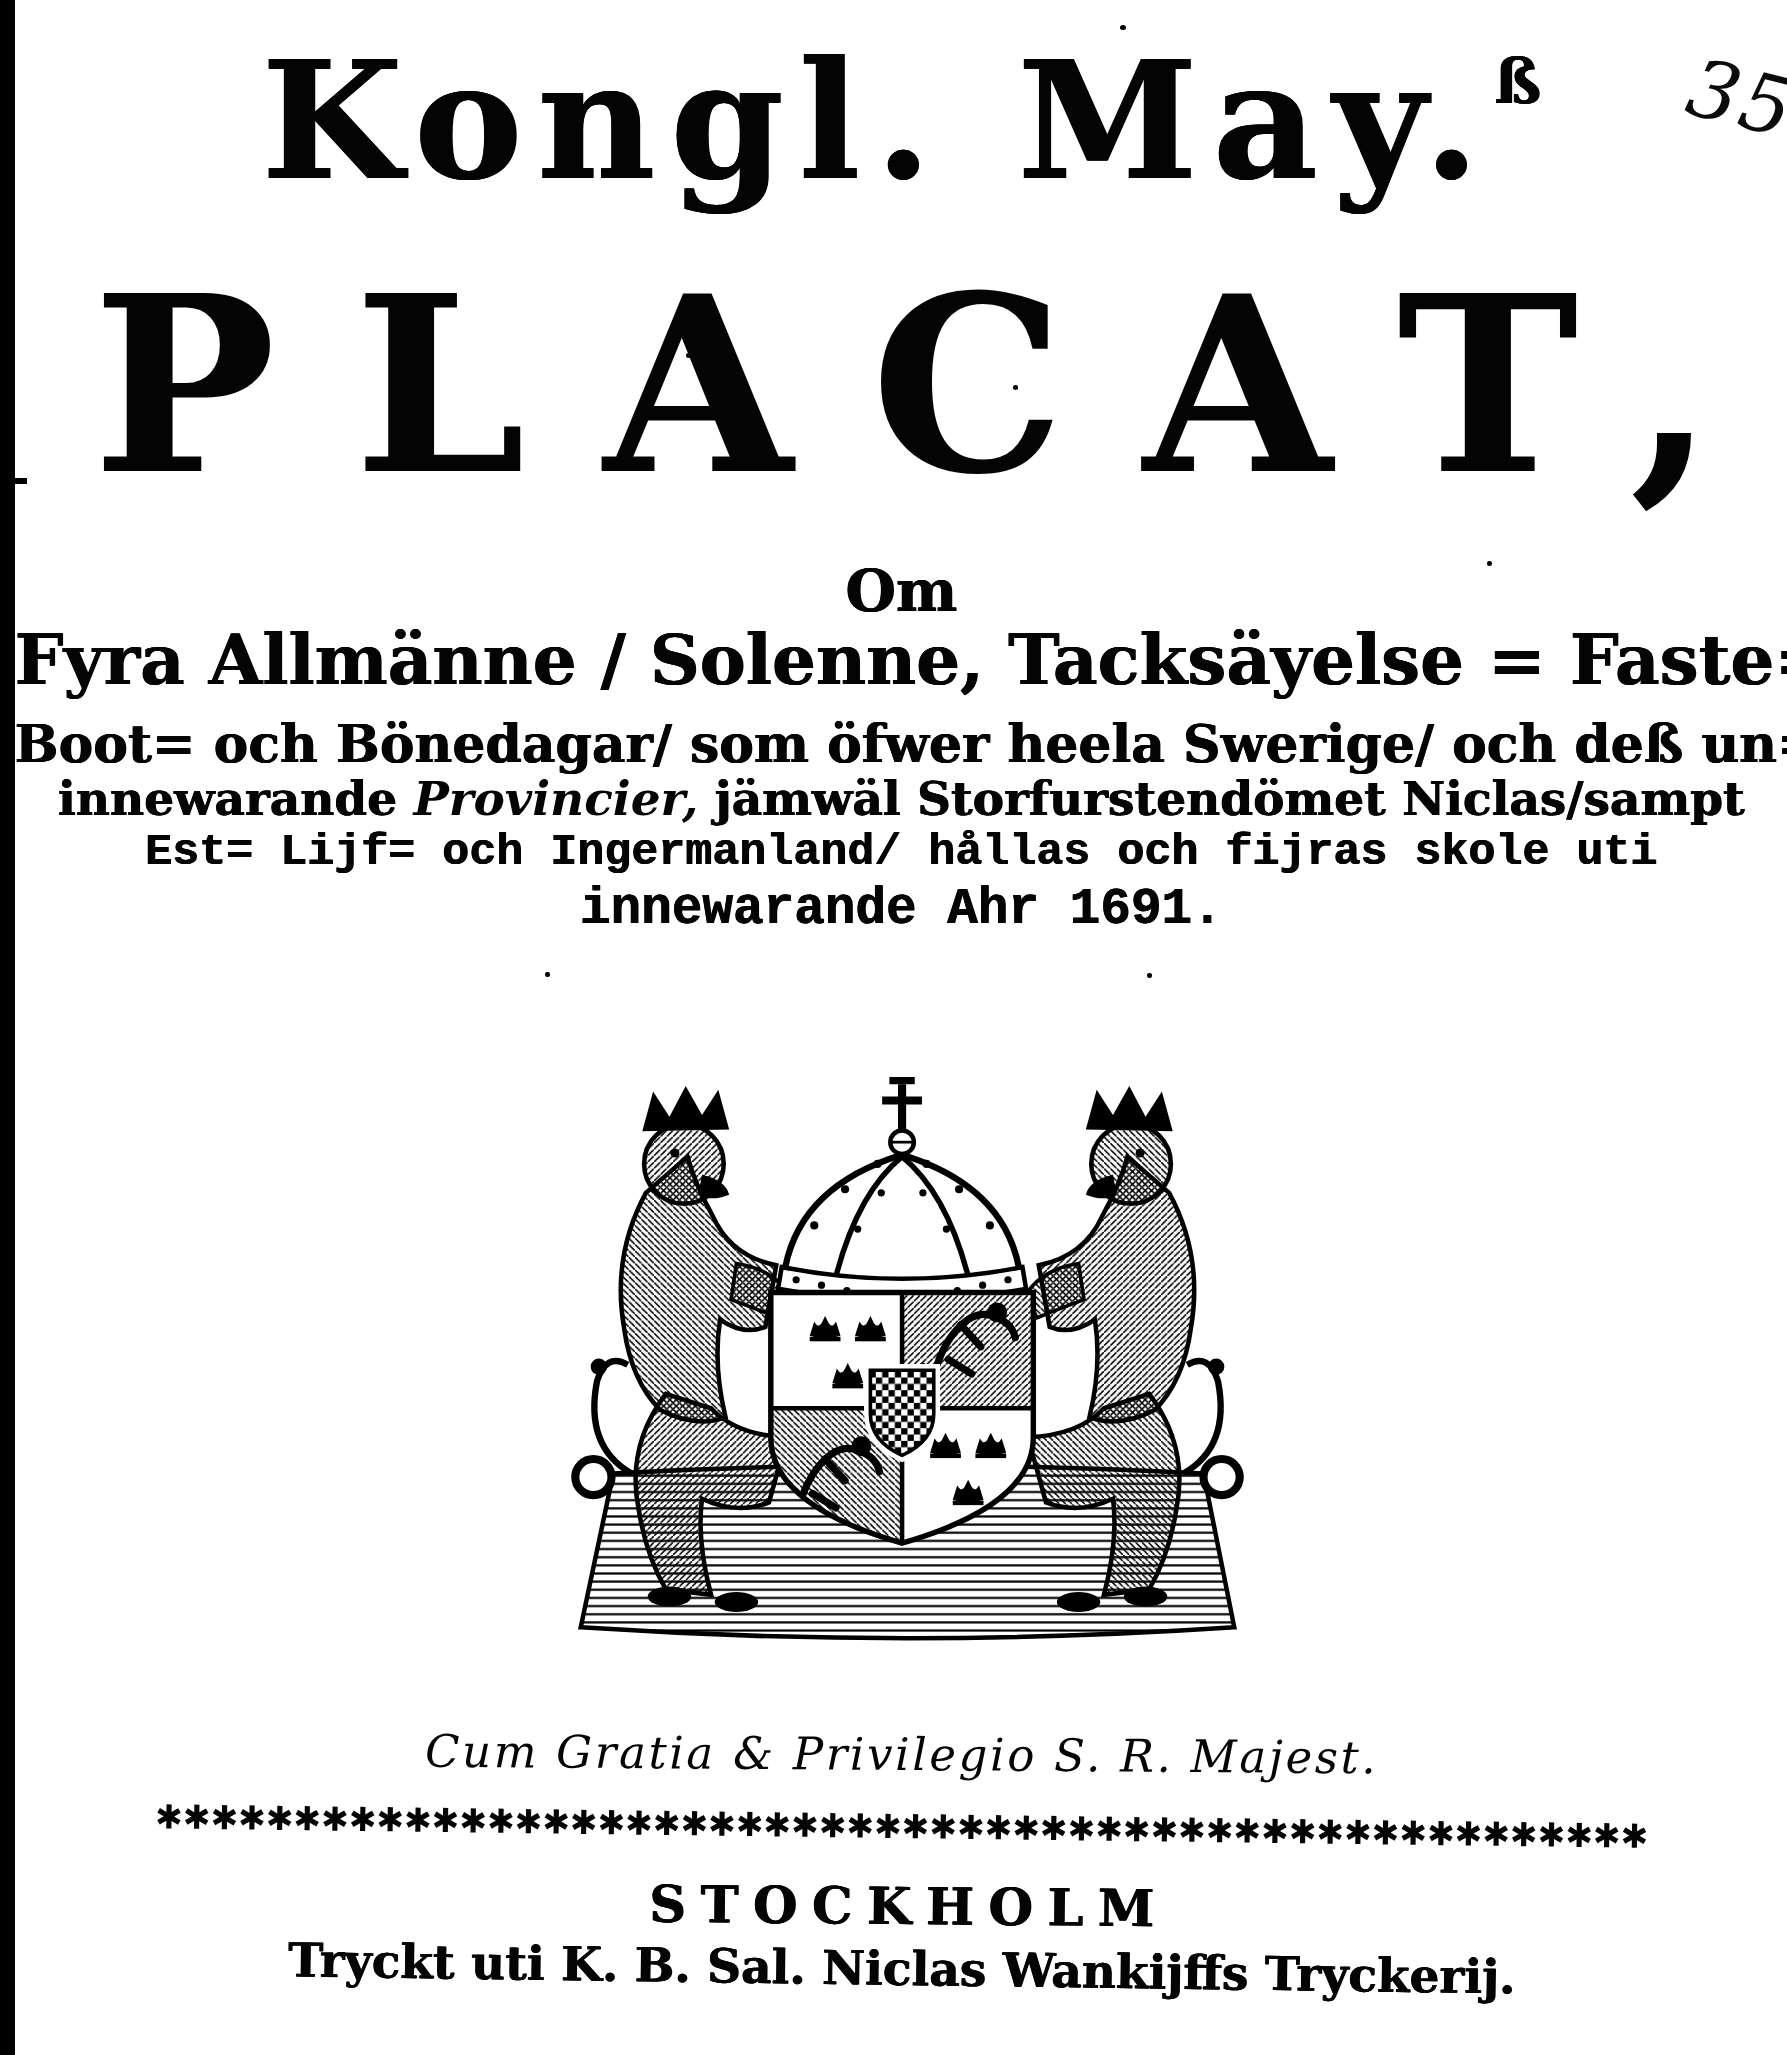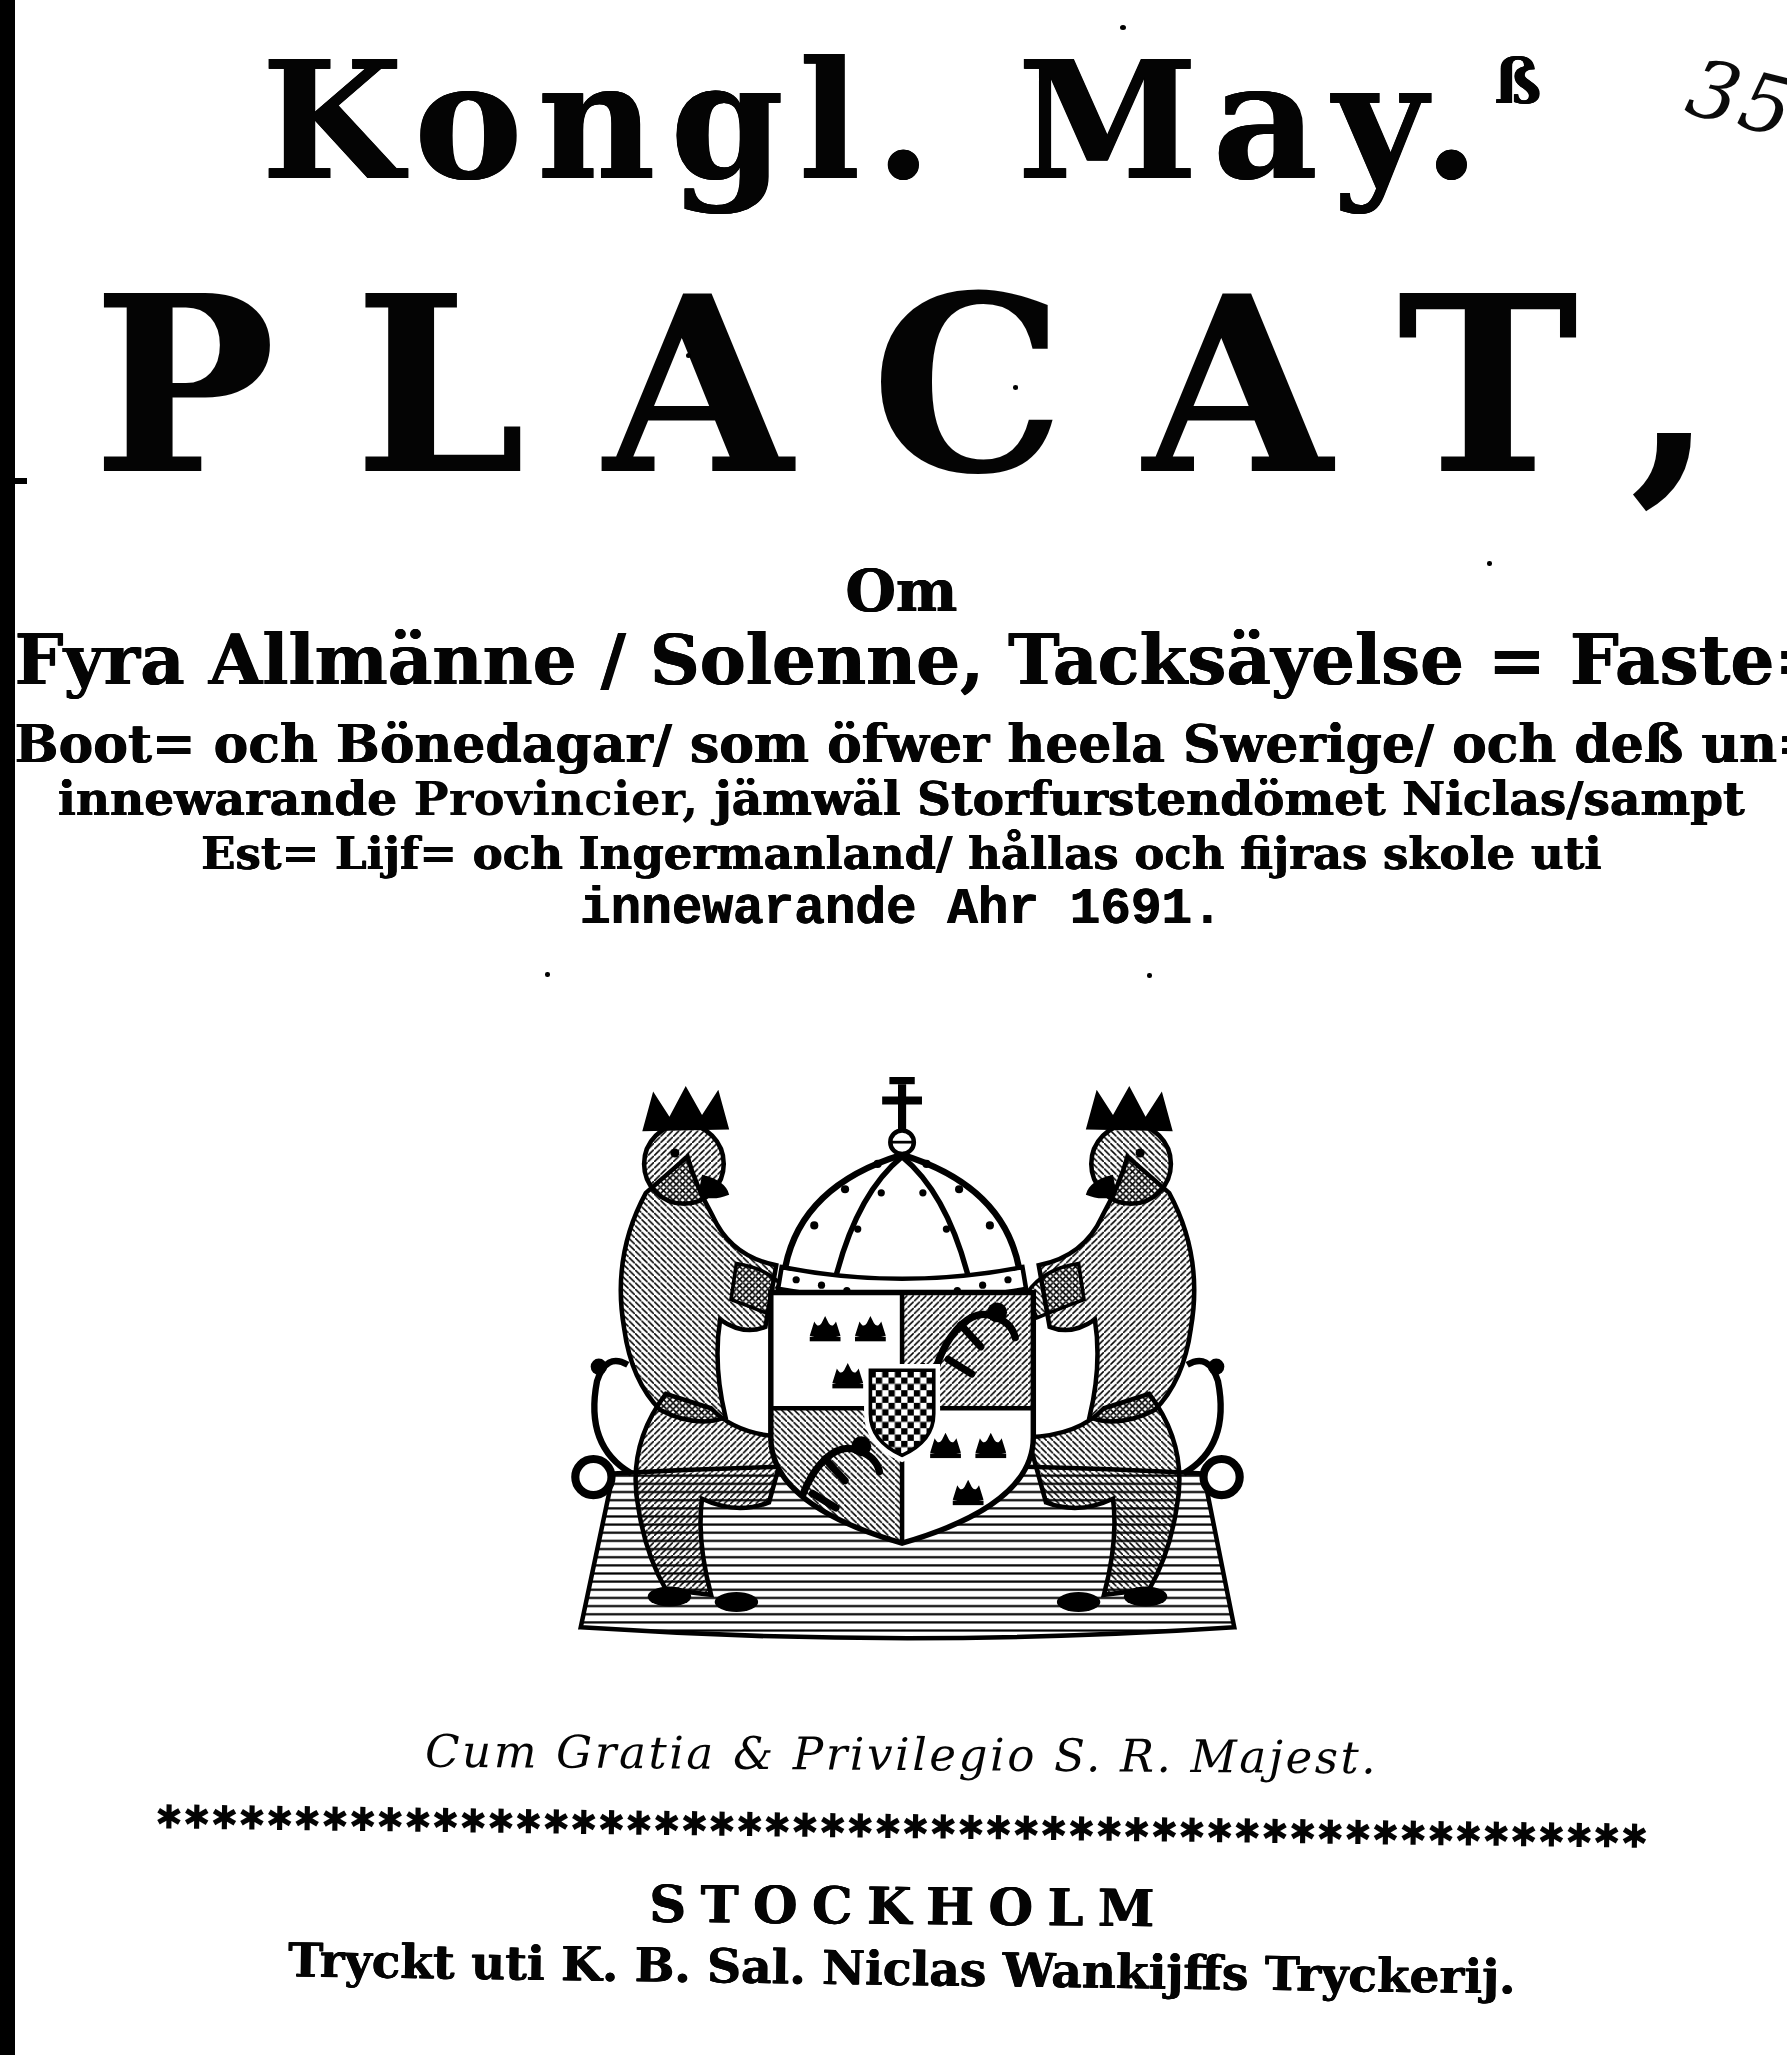--- a/index.html
+++ b/index.html
@@ -3,38 +3,38 @@
 <meta charset="utf-8">
 <style>
   html,body{margin:0;padding:0;}
   body{
     width:1788px;height:2055px;position:relative;overflow:hidden;
     background:#ffffff;color:#040404;
     font-family:"DejaVu Serif", serif;
   }
   .abs{position:absolute;left:14.5px;right:0;text-align:center;white-space:nowrap;}
   .fraktur{font-weight:bold;text-shadow:0.6px 0 0 currentColor,-0.3px 0 0 currentColor;}
-  .antiqua{font-weight:600;text-shadow:none;}
+  .antiqua{font-weight:600;font-style:italic;text-shadow:none;}
 
   #left-strip{position:absolute;left:0;top:0;width:14.5px;height:2055px;background:#000;}
   #strip-notch{position:absolute;left:12.7px;top:478px;width:14.5px;height:6.3px;background:#000;}
 
   #pagenum{position:absolute;left:1688px;top:52px;font-size:80px;font-style:italic;
     transform:rotate(14deg);letter-spacing:2.7px;color:#0b0b0b;}
 
   #kongl{top:35px;font-size:163px;letter-spacing:14.5px;line-height:1.05;}
   #kongl sup{font-size:0.38em;vertical-align:115%;letter-spacing:0;}
 
   #placat{top:264px;font-size:244px;font-weight:bold;letter-spacing:78px;text-indent:78px;line-height:1;}
 
   #om{top:557px;font-size:58px;}
   #sub1{top:619px;font-size:69px;}
   #sub2{top:713px;font-size:52px;}
   #sub3{top:771px;font-size:47px;}
-  #sub4{top:827px;font-size:45px;}
+  #sub4{top:827px;font-size:45px;font-family:Liberation Mono, monospace;}
   #sub5{top:881px;font-size:51px;font-family:Liberation Mono, monospace;}
 
   #arms{position:absolute;left:559px;top:1048px;}
 
   #privilege{top:1728px;font-size:45px;font-style:italic;letter-spacing:2.7px;transform:rotate(0.4deg);}
   #ornaments{top:1807px;font-size:33px;font-family:"DejaVu Sans",sans-serif;transform:rotate(0.75deg);}
   #city{top:1876px;font-size:51px;letter-spacing:14.5px;text-indent:14.5px;transform:rotate(0.5deg);}
   #printer{top:1941px;font-size:47px;transform:rotate(0.8deg);}
 
   .speck{position:absolute;background:#000;border-radius:50%;}

